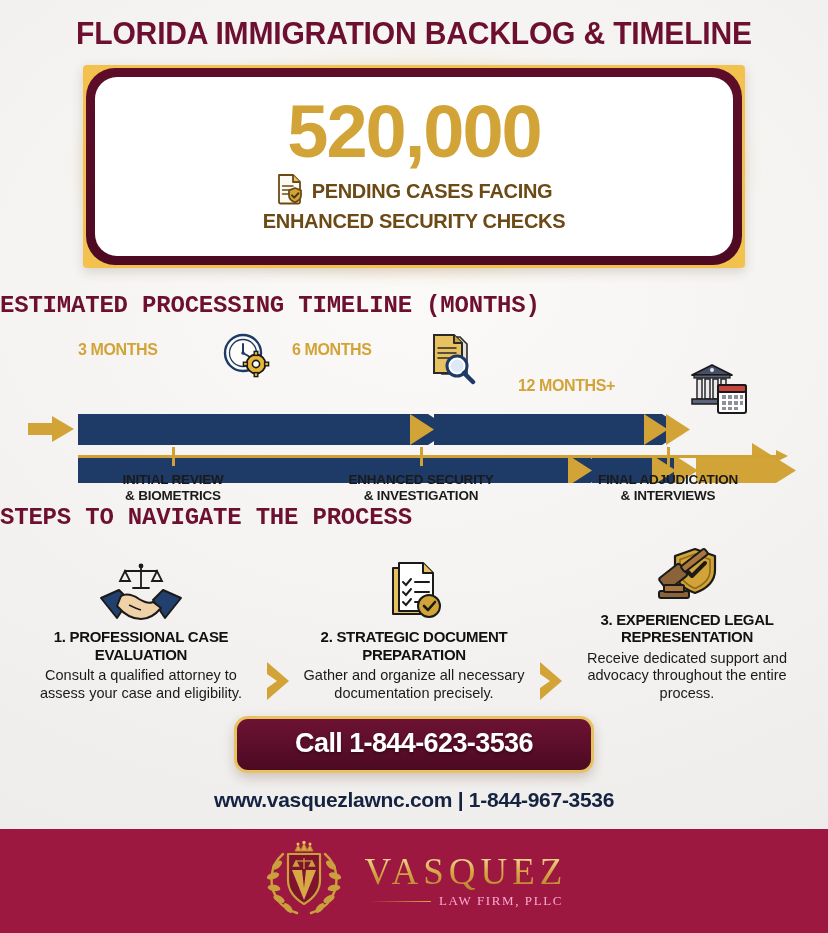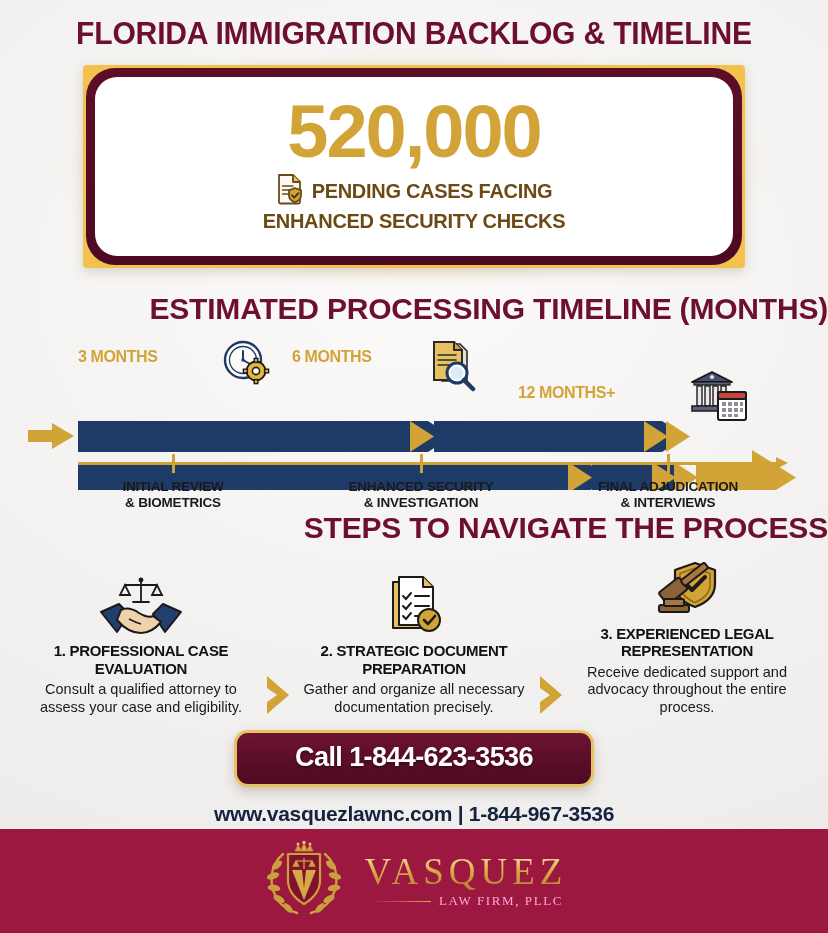--- a/index.html
+++ b/index.html
@@ -88,26 +88,27 @@
   .hero-desc {
     margin-top: 12px;
     font-size: 16.5px;
     font-weight: 600;
     color: #1b3153;
     line-height: 1.24;
   }
 
   
   .section-title {
-    text-align: right;
-    font-size: 30px;
+    text-align: left;
+    font-size: 24px;
     font-weight: 900;
     color: #6d0f30;
     letter-spacing: -0.2px;
     font-stretch: condensed;
+    font-family: Liberation Mono, monospace;
   }
 
   
   .timeline {
     position: relative;
     margin: 16px auto 0;
     width: 828px;
     height: 165px;
   }
   .tl-label {

